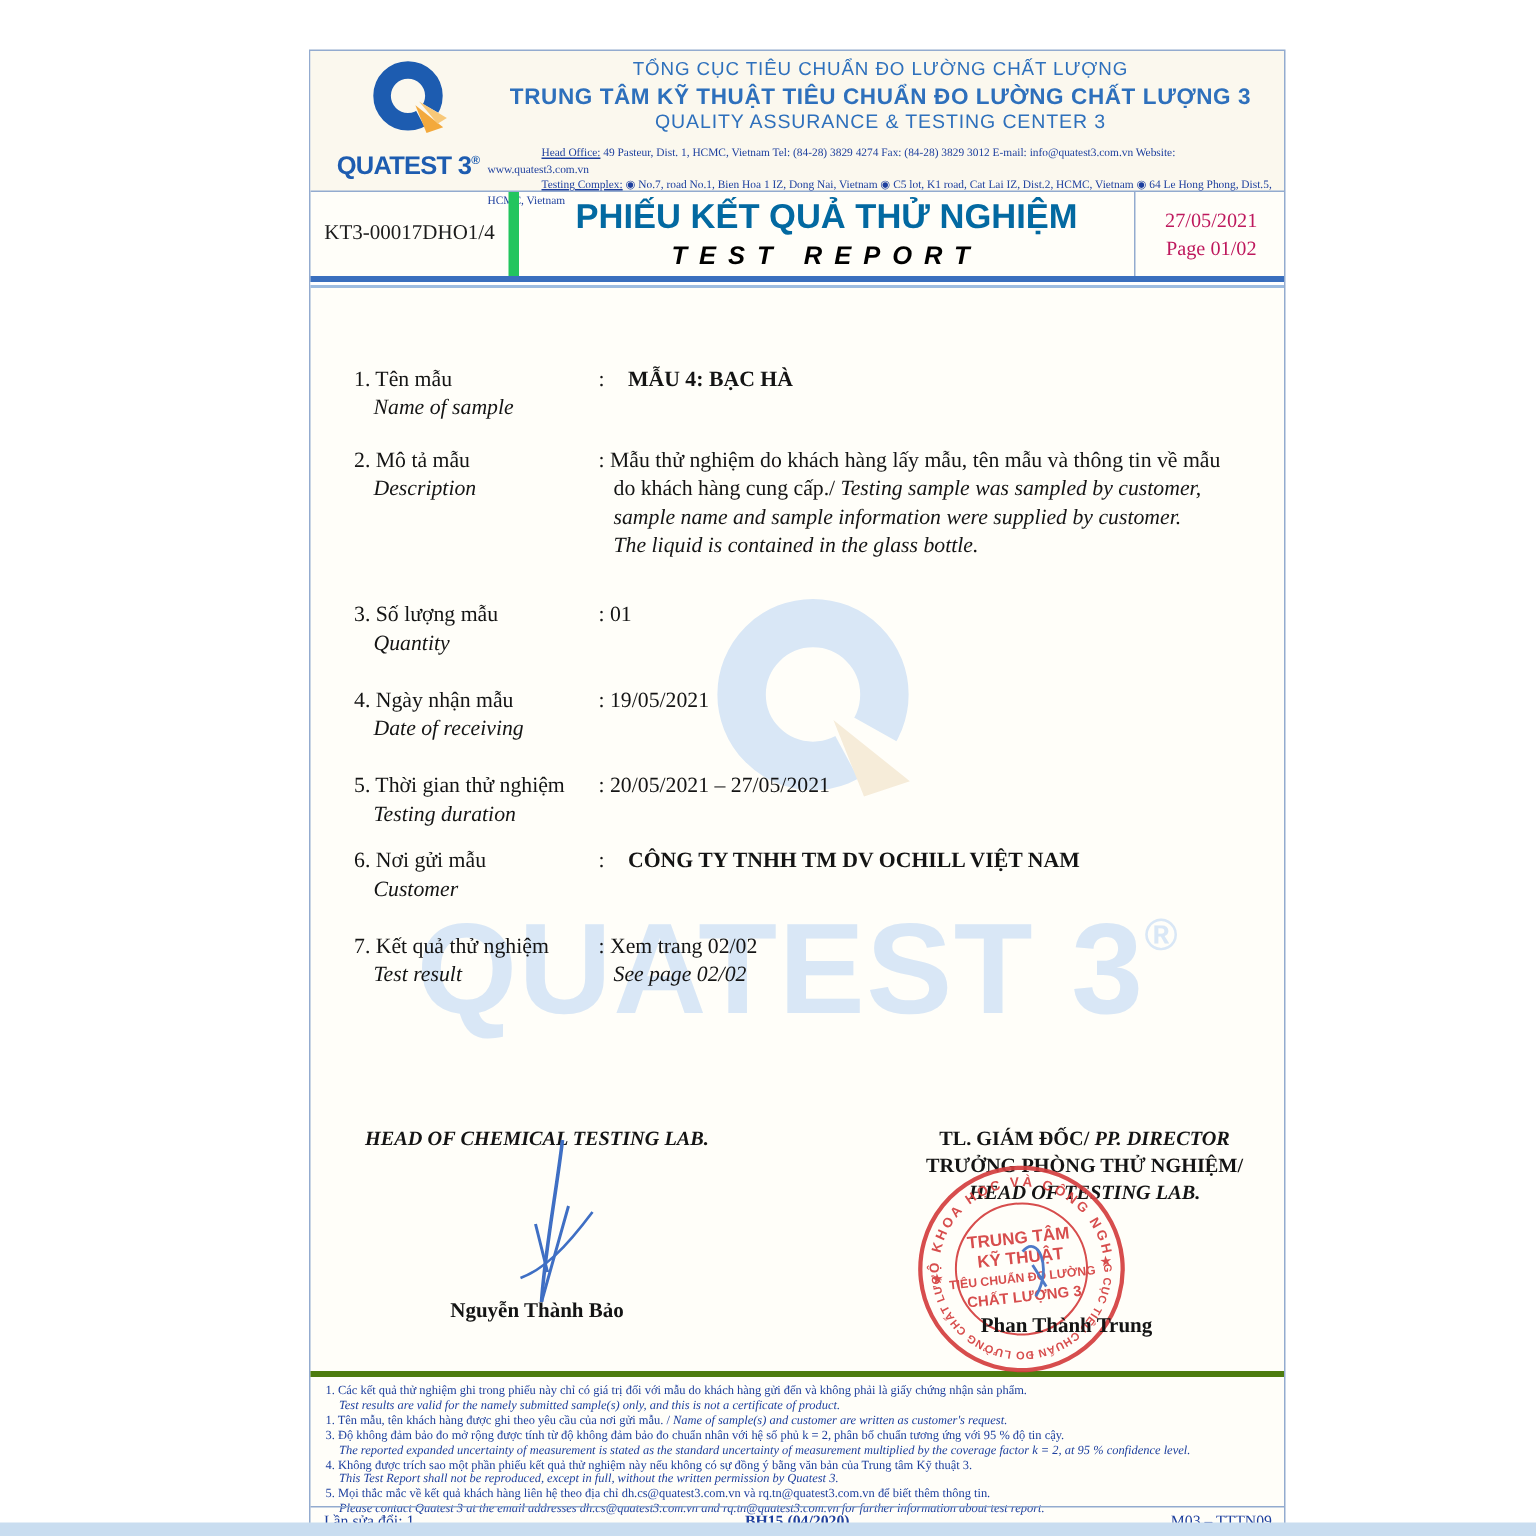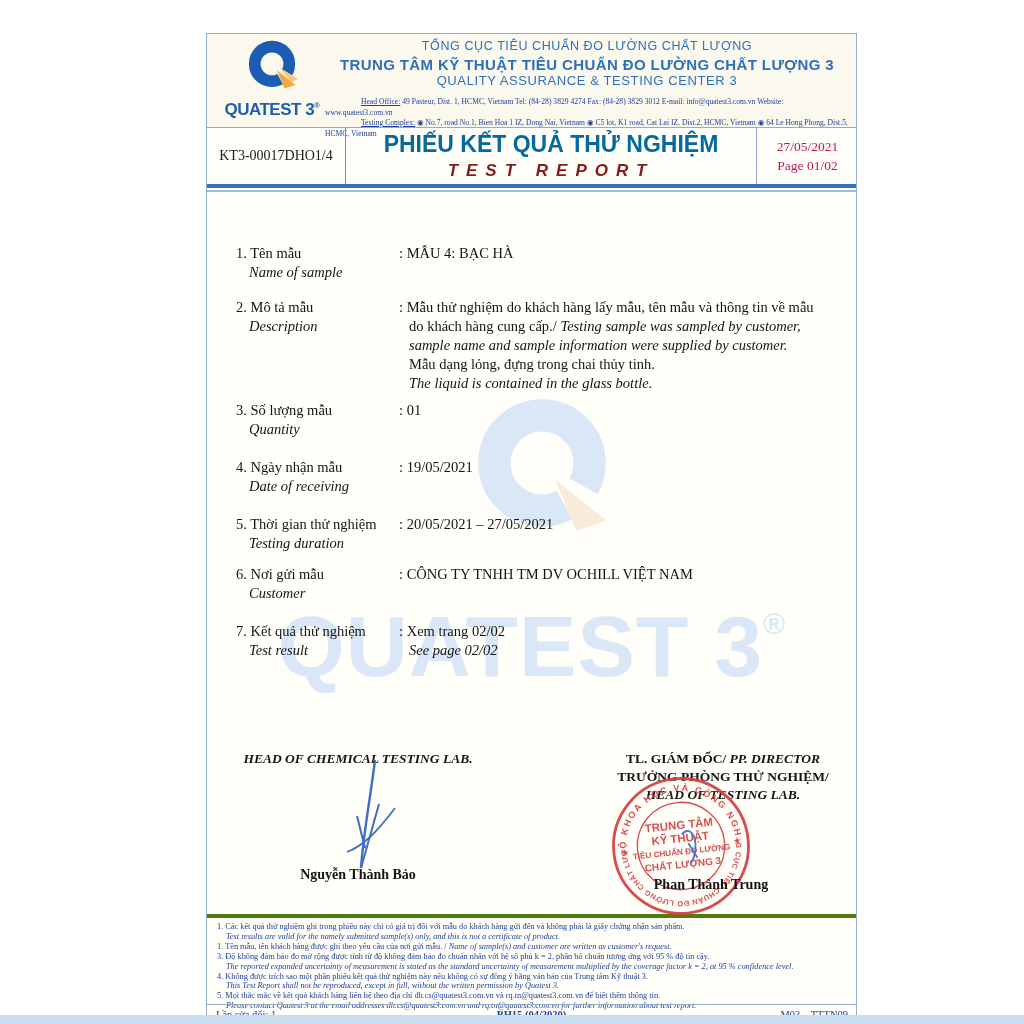--- a/index.html
+++ b/index.html
@@ -25,49 +25,49 @@
   .org3 { font-size: 13px; font-weight: normal; letter-spacing: 0.6px; margin-top: 0; }
   .addr { position: absolute; left: 118px; top: 63px; width: 528px;
           font-family: "Liberation Serif", "DejaVu Sans", serif;
           font-size: 7.6px; color: #1d3f9e; line-height: 10.5px; }
   .addr u { text-decoration: underline; padding-left: 36px; }
 
   
   #titlerow { position: absolute; left: 0; top: 94px; width: 100%; height: 56px; }
   .cell { position: absolute; top: 0; height: 100%; display: flex; flex-direction: column;
           align-items: center; justify-content: center; }
-  #cell-no   { left: 0; width: 139px; border-right: 1px solid #22c55e; font-size: 14px; color: #1b1b1b; }
+  #cell-no   { left: 0; width: 139px; border-right: 7px solid #22c55e; font-size: 14px; color: #1b1b1b; }
   #cell-title{ left: 139px; width: 410px; }
   #cell-date { left: 549px; width: 102px; border-left: 1px solid #93abcf;
                font-size: 13.5px; color: #be185d; line-height: 19px; }
   .title-vi { font-family: "Liberation Sans", sans-serif; font-weight: bold;
               font-size: 23px; color: #0369a1; }
   .title-en { font-family: "Liberation Sans", sans-serif; font-weight: bold; font-style: italic;
-              font-size: 17px; color: #7f1d1d; letter-spacing: 8px; margin-top: 3px; }
+              font-size: 17px; color: #000000; letter-spacing: 8px; margin-top: 3px; }
   #dblline { position: absolute; left: 0; top: 150px; width: 100%; }
   #dblline .l1 { height: 4px; background: #3a6fbe; }
   #dblline .l2 { height: 2px; background: #ffffff; }
   #dblline .l3 { height: 2px; background: #9dbce0; }
 
   
   #wm { position: absolute; left: 0; top: 185px; width: 100%; height: 530px; z-index: 0;
         pointer-events: none; }
   #wm-ring { position: absolute; left: 250px; top: 170px; }
   #wm-text { position: absolute; left: 0; top: 378px; width: 100%; text-align: center;
              font-family: "Liberation Sans", sans-serif; font-weight: bold;
              font-size: 86px; color: #d9e7f6; letter-spacing: 1px; white-space: nowrap; }
   #wm-text sup { font-size: 30px; vertical-align: 42px; letter-spacing: 0; }
 
   
   .row { position: absolute; left: 0; width: 100%; z-index: 1;
          font-size: 14.5px; color: #141414; line-height: 19px; }
   .row .lbl { position: absolute; left: 29px; width: 170px; }
   .row .sub { font-style: italic; padding-left: 13px; }
   .row .val { position: absolute; left: 192px; width: 440px; }
-  .b { font-weight: normal; }
+  .b { font-weight: bold; margin-left: 12px; }
   .i { font-style: italic; }
   .cont { padding-left: 10px; }
 
   
   .sigblock { position: absolute; top: 716px; text-align: center; z-index: 2;
               font-size: 13.5px; font-weight: bold; color: #141414; line-height: 18px; }
   #sig-left  { left: 18px;  width: 266px; }
   #sig-right { left: 378px; width: 276px; }
   .signame { position: absolute; text-align: center; font-weight: bold; font-size: 14px;
              color: #141414; z-index: 4; }
@@ -153,21 +153,20 @@
       <div class="val"><span>:</span> <span class="b">MẪU 4: BẠC HÀ</span></div>
     </div>
 
     <div class="row" style="top:264px">
       <div class="lbl"><span>2. Mô tả mẫu</span>
         <div class="sub">Description</div></div>
       <div class="val">
         <div><span>:</span> <span>Mẫu thử nghiệm do khách hàng lấy mẫu, tên mẫu và thông tin về mẫu</span></div>
         <div class="cont"><span>do khách hàng cung cấp./</span><span class="i"> Testing sample was sampled by customer,</span></div>
         <div class="cont i">sample name and sample information were supplied by customer.</div>
-        <div class="cont">Mẫu dạng lỏng, đựng trong chai thủy tinh.</div>
         <div class="cont i">The liquid is contained in the glass bottle.</div>
       </div>
     </div>
 
     <div class="row" style="top:367px">
       <div class="lbl"><span>3. Số lượng mẫu</span>
         <div class="sub">Quantity</div></div>
       <div class="val"><span>:</span> <span>01</span></div>
     </div>
 

